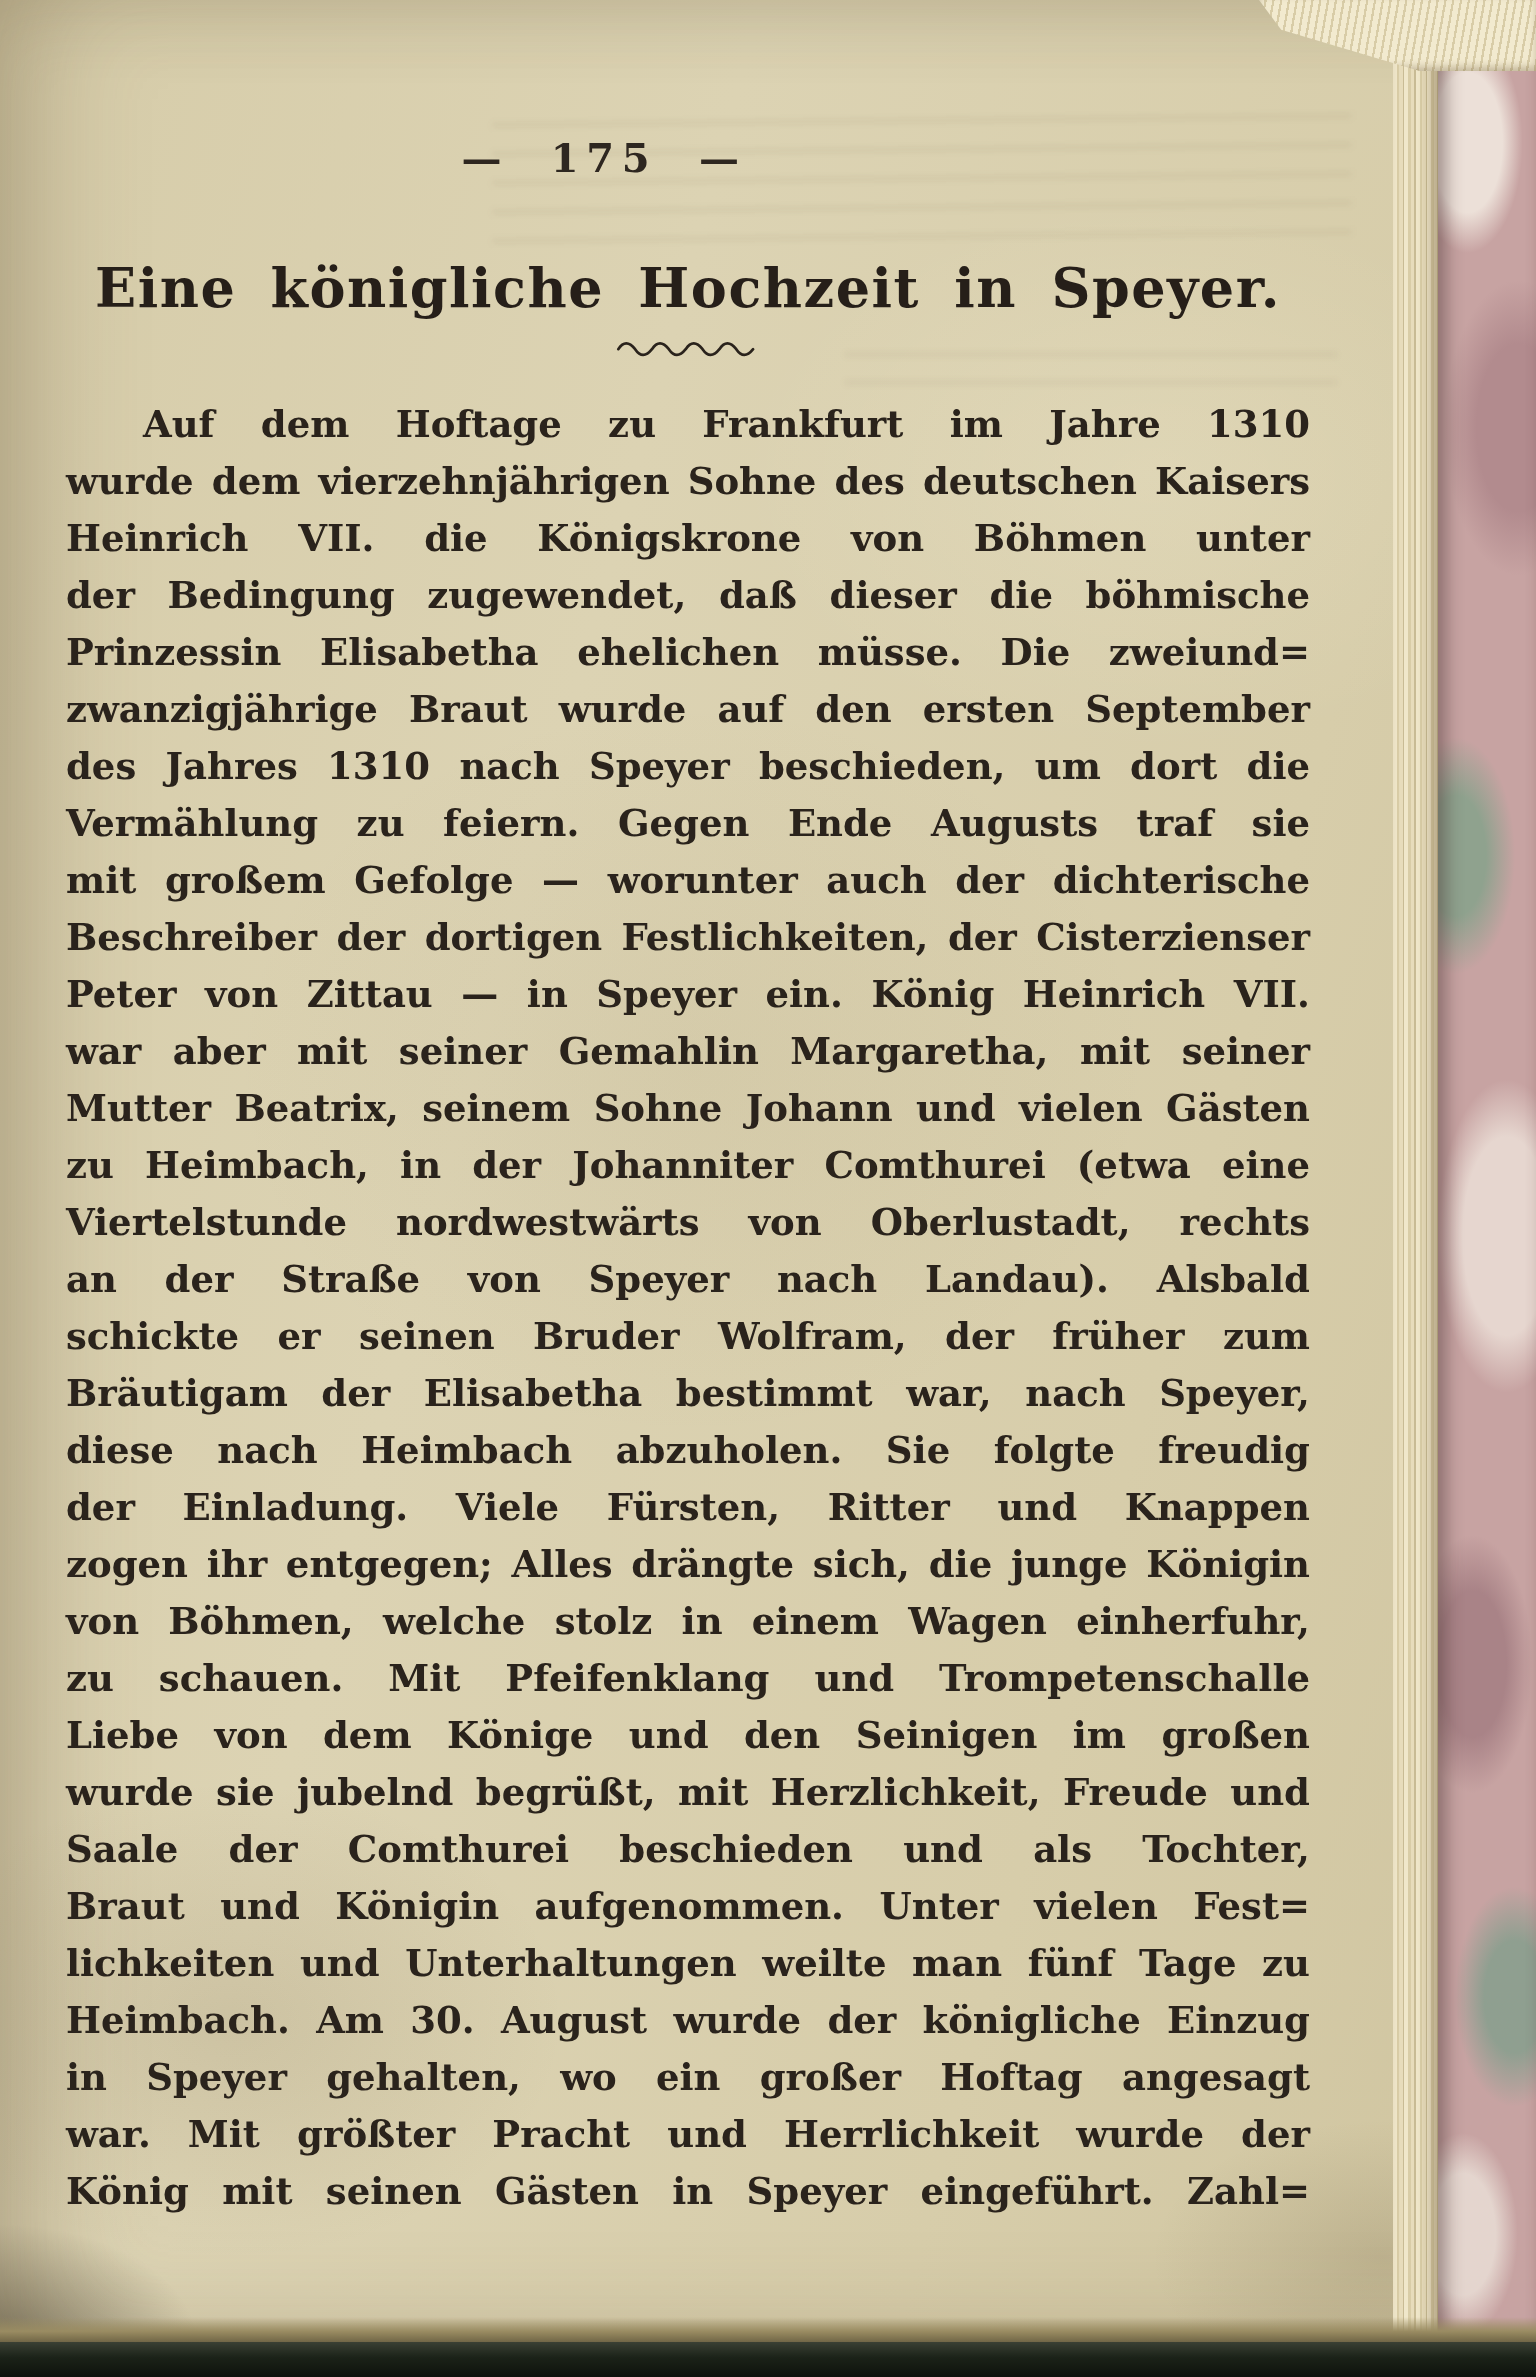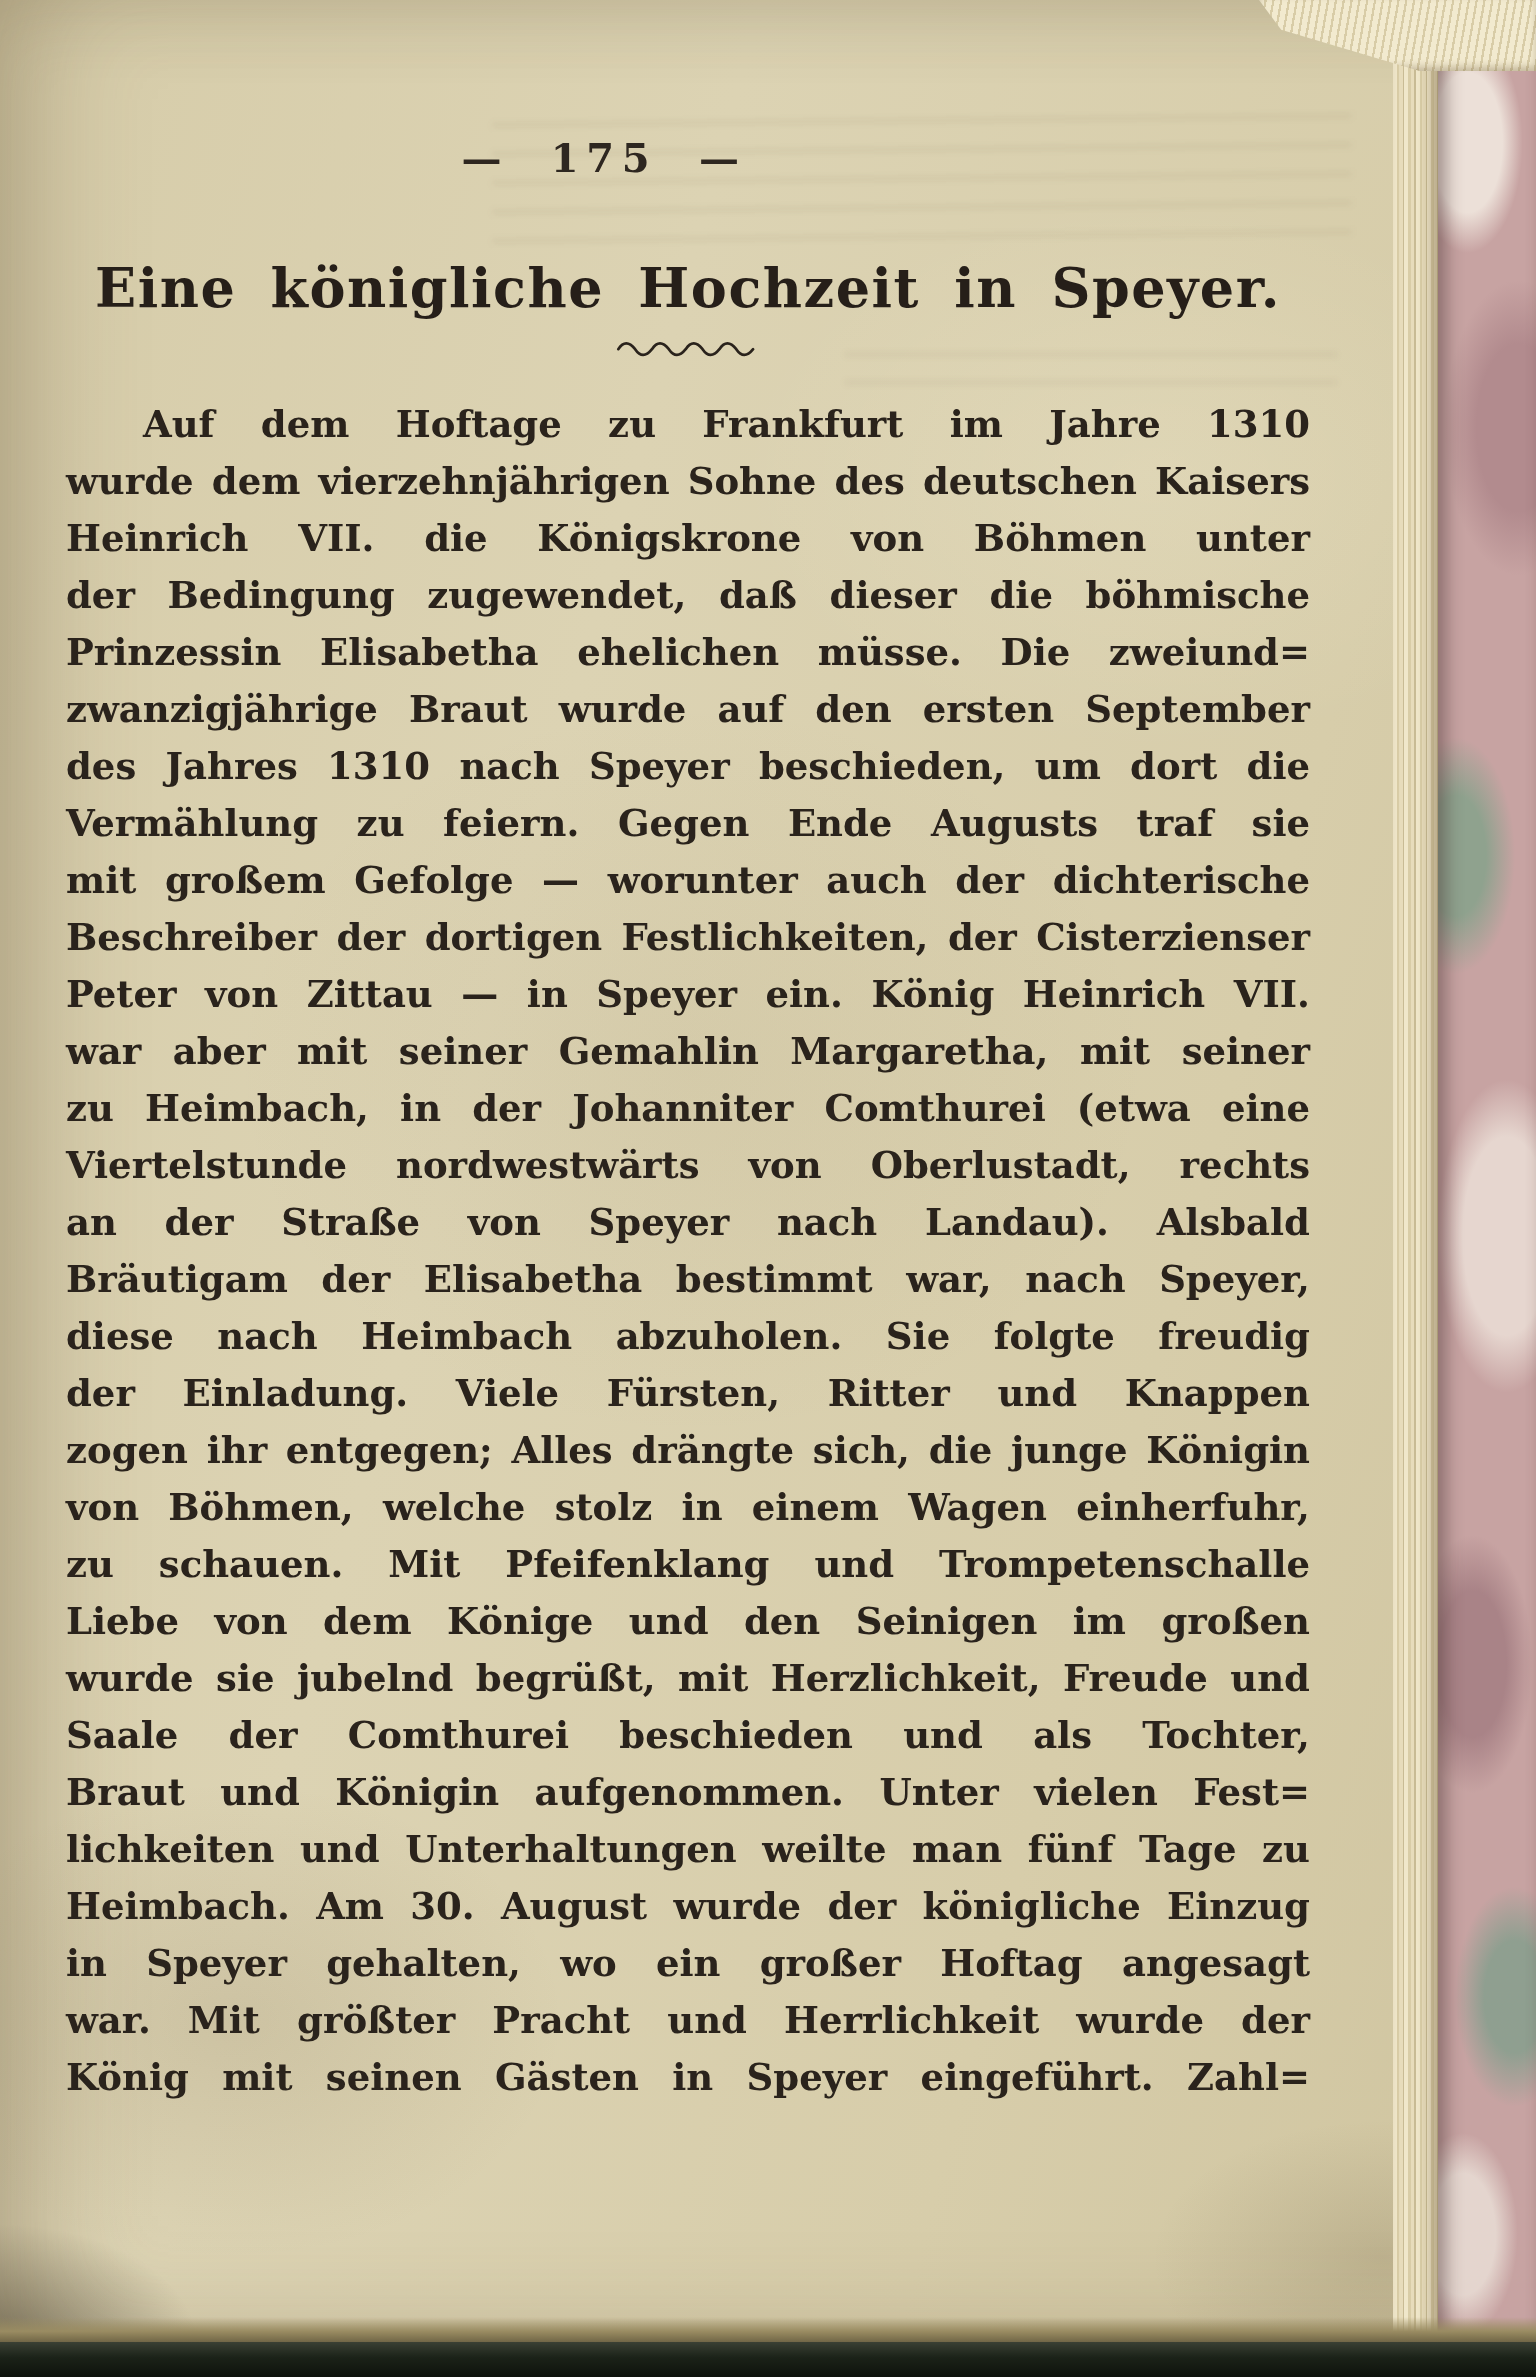--- a/index.html
+++ b/index.html
@@ -155,23 +155,25 @@
         <div class="line">Heinrich VII. die Königskrone von Böhmen unter</div>
         <div class="line">der Bedingung zugewendet, daß dieser die böhmische</div>
         <div class="line">Prinzessin Elisabetha ehelichen müsse. Die zweiund=</div>
         <div class="line">zwanzigjährige Braut wurde auf den ersten September</div>
         <div class="line">des Jahres 1310 nach Speyer beschieden, um dort die</div>
         <div class="line">Vermählung zu feiern. Gegen Ende Augusts traf sie</div>
         <div class="line">mit großem Gefolge — worunter auch der dichterische</div>
         <div class="line">Beschreiber der dortigen Festlichkeiten, der Cisterzienser</div>
         <div class="line">Peter von Zittau — in Speyer ein. König Heinrich VII.</div>
         <div class="line">war aber mit seiner Gemahlin Margaretha, mit seiner</div>
+        <div class="line">Mutter Beatrix, seinem Sohne Johann und vielen Gästen</div>
         <div class="line">zu Heimbach, in der Johanniter Comthurei (etwa eine</div>
         <div class="line">Viertelstunde nordwestwärts von Oberlustadt, rechts</div>
         <div class="line">an der Straße von Speyer nach Landau). Alsbald</div>
+        <div class="line">schickte er seinen Bruder Wolfram, der früher zum</div>
         <div class="line">Bräutigam der Elisabetha bestimmt war, nach Speyer,</div>
         <div class="line">diese nach Heimbach abzuholen. Sie folgte freudig</div>
         <div class="line">der Einladung. Viele Fürsten, Ritter und Knappen</div>
         <div class="line">zogen ihr entgegen; Alles drängte sich, die junge Königin</div>
         <div class="line">von Böhmen, welche stolz in einem Wagen einherfuhr,</div>
         <div class="line">zu schauen. Mit Pfeifenklang und Trompetenschalle</div>
         <div class="line">Liebe von dem Könige und den Seinigen im großen</div>
         <div class="line">wurde sie jubelnd begrüßt, mit Herzlichkeit, Freude und</div>
         <div class="line">Saale der Comthurei beschieden und als Tochter,</div>
         <div class="line">Braut und Königin aufgenommen. Unter vielen Fest=</div>

